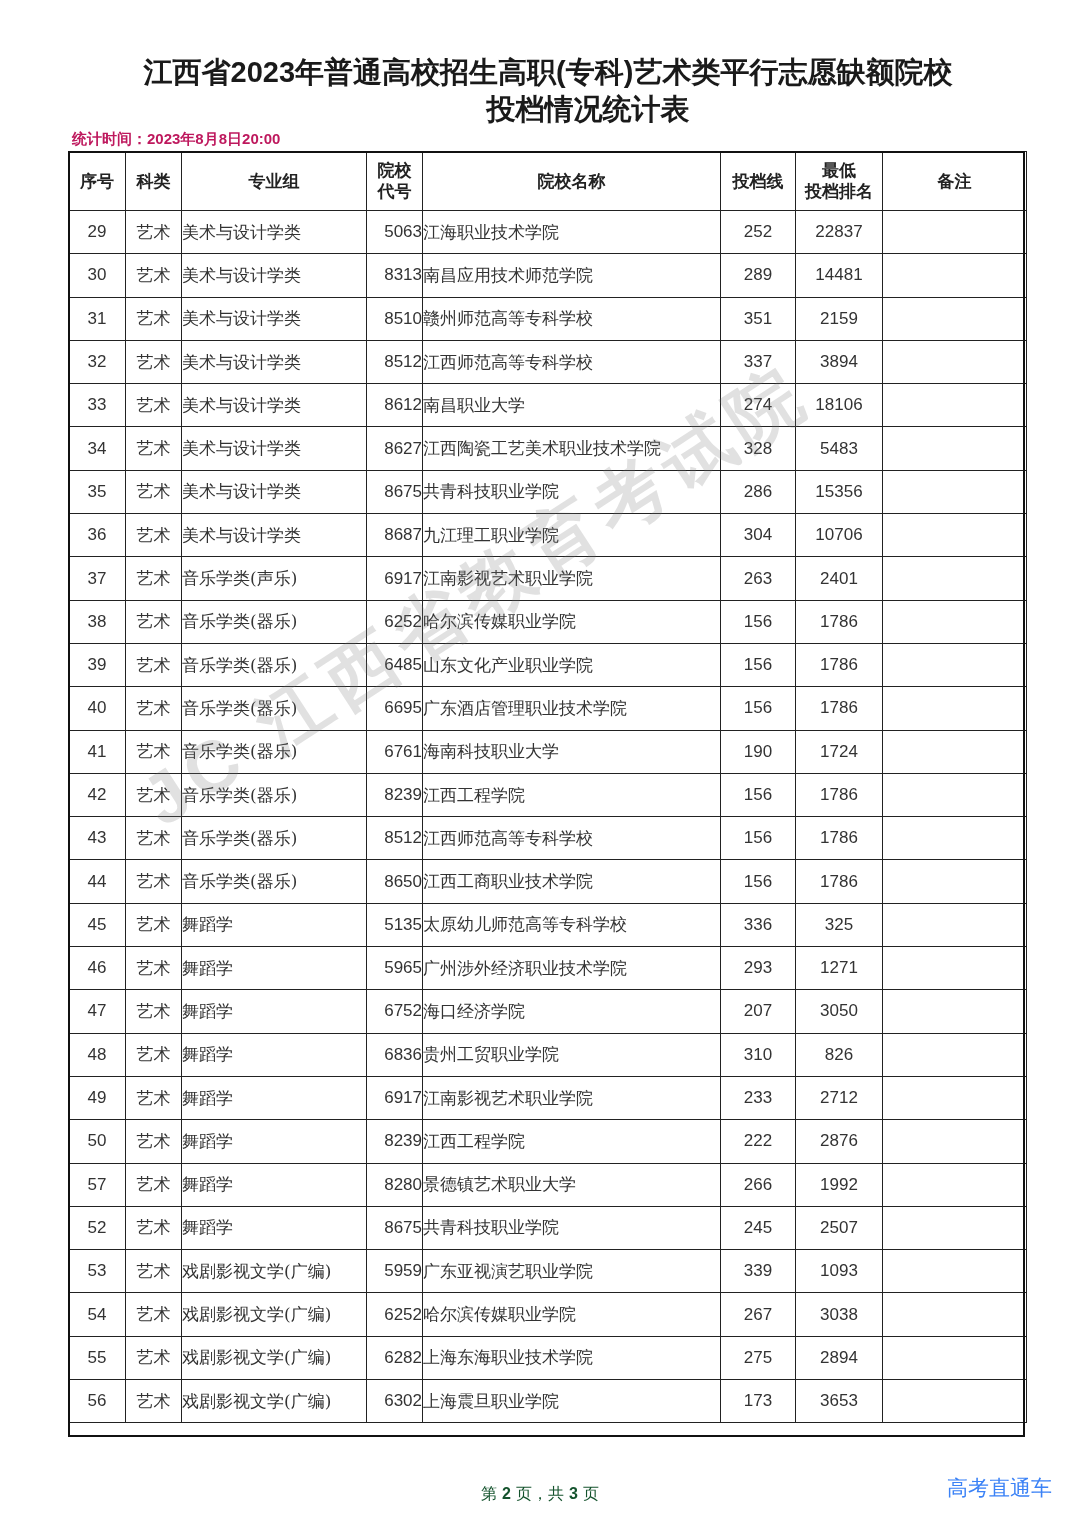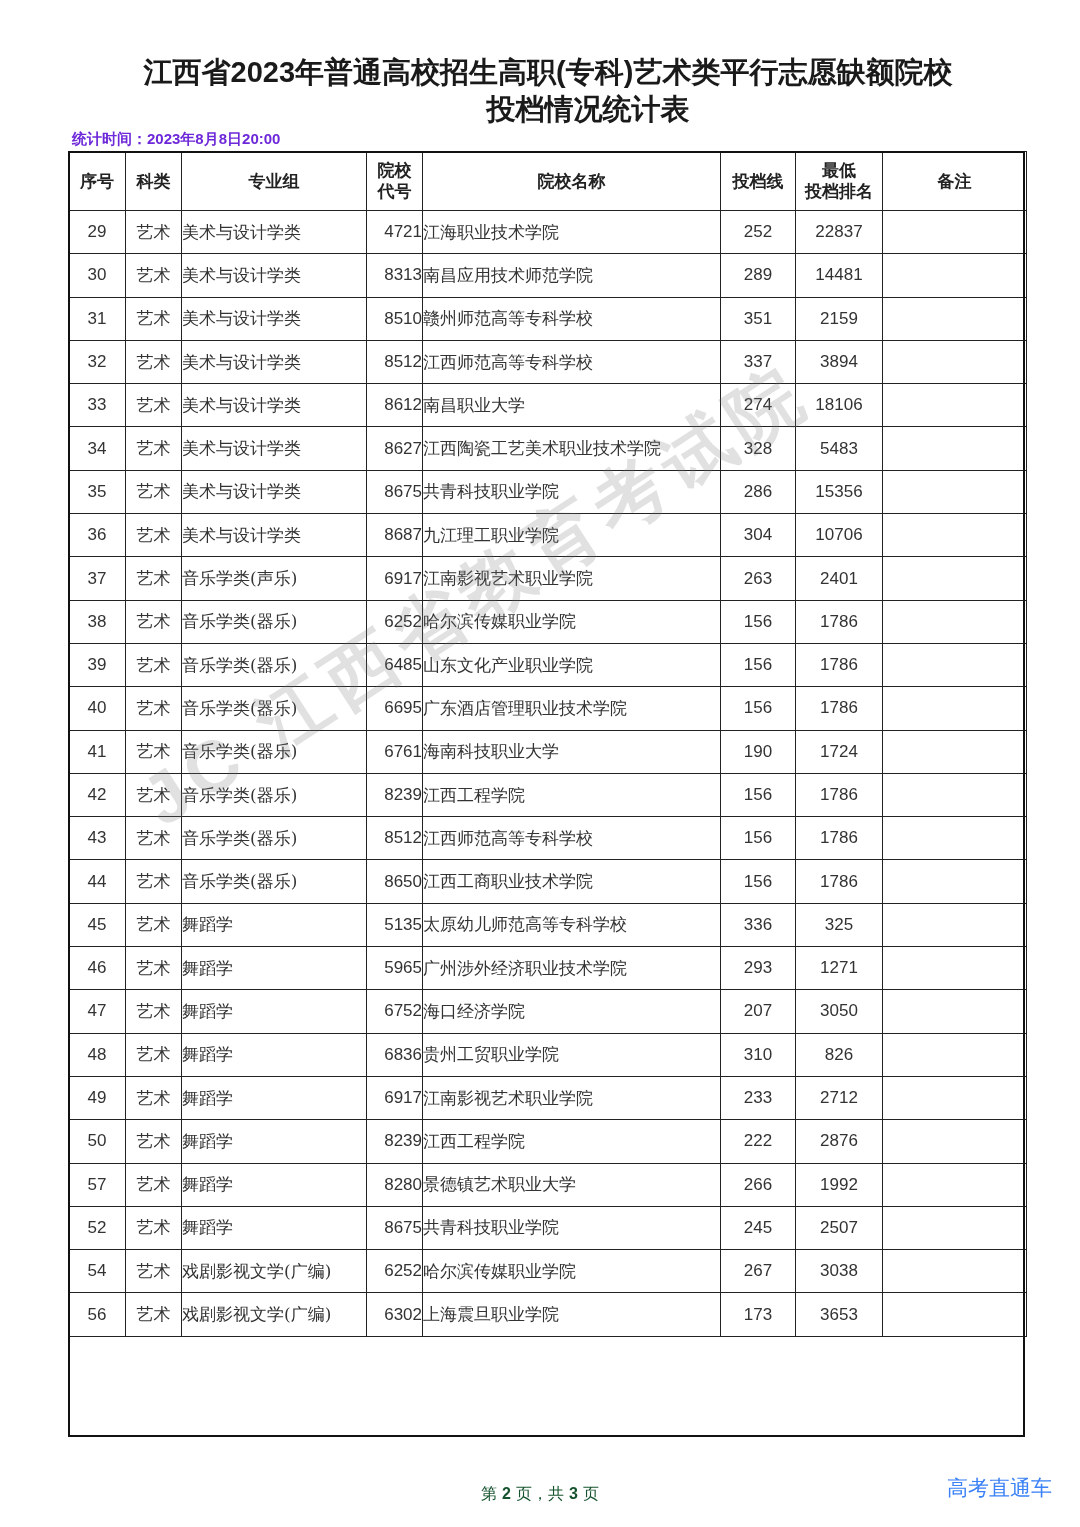--- a/index.html
+++ b/index.html
@@ -2,21 +2,21 @@
 <html><head>
 <meta charset="utf-8">
 <style>
   html, body { margin: 0; padding: 0; background: #ffffff; }
   body { width: 1080px; height: 1527px; position: relative; overflow: hidden;
          font-family: "Liberation Sans", "DejaVu Sans", sans-serif; color: #222; }
   .title { position: absolute; left: 0; width: 1040px; text-align: center;
            font-size: 29px; font-weight: bold; color: #1a1a1a; letter-spacing: 0px; margin-left: 28px; }
   .title.l1 { top: 53px; }
   .title.l2 { top: 90px; padding-left: 40px; }
-  .stat-time { position: absolute; left: 72px; top: 130px; font-size: 15px; font-weight: bold; color: #6d28d9; }
+  .stat-time { position: absolute; left: 72px; top: 130px; font-size: 15px; font-weight: bold; color: #be185d; }
   table.grid { position: absolute; left: 68px; top: 151px; border-collapse: collapse;
                table-layout: fixed; width: 958px; }
   table.grid th, table.grid td { border: 1.5px solid #222; padding: 0; overflow: hidden; white-space: nowrap; }
   table.grid th { height: 58px; font-size: 17px; font-weight: bold; color: #222; text-align: center; line-height: 21px; }
   table.grid td { height: 42.3px; font-size: 17px; color: #333; }
   td.c { text-align: center; }
   td.l { text-align: left; padding-left: 3px; }
   td.cn { font-family: "DejaVu Serif", "Liberation Serif", serif; font-size: 17px; color: #444; }
   td.code { text-align: right; padding-right: 4px; }
   .outer { position: absolute; left: 68px; top: 151px; width: 957px; height: 1286px;
@@ -57,21 +57,21 @@
       <th>投档线</th>
       <th><span>最低</span><br><span>投档排名</span></th>
       <th>备注</th>
     </tr>
   </thead>
   <tbody id="tbody">
       <tr>
         <td class="c">29</td>
         <td class="c cn">艺术</td>
         <td class="l cn">美术与设计学类</td>
-        <td class="code">4721</td>
+        <td class="code">5063</td>
         <td class="l cn">江海职业技术学院</td>
         <td class="c">252</td>
         <td class="c">22837</td>
         <td class="c"></td>
       </tr>
       <tr>
         <td class="c">30</td>
         <td class="c cn">艺术</td>
         <td class="l cn">美术与设计学类</td>
         <td class="code">8313</td>
@@ -294,27 +294,47 @@
         <td class="c">52</td>
         <td class="c cn">艺术</td>
         <td class="l cn">舞蹈学</td>
         <td class="code">8675</td>
         <td class="l cn">共青科技职业学院</td>
         <td class="c">245</td>
         <td class="c">2507</td>
         <td class="c"></td>
       </tr>
       <tr>
+        <td class="c">53</td>
+        <td class="c cn">艺术</td>
+        <td class="l cn">戏剧影视文学(广编)</td>
+        <td class="code">5959</td>
+        <td class="l cn">广东亚视演艺职业学院</td>
+        <td class="c">339</td>
+        <td class="c">1093</td>
+        <td class="c"></td>
+      </tr>
+      <tr>
         <td class="c">54</td>
         <td class="c cn">艺术</td>
         <td class="l cn">戏剧影视文学(广编)</td>
         <td class="code">6252</td>
         <td class="l cn">哈尔滨传媒职业学院</td>
         <td class="c">267</td>
         <td class="c">3038</td>
+        <td class="c"></td>
+      </tr>
+      <tr>
+        <td class="c">55</td>
+        <td class="c cn">艺术</td>
+        <td class="l cn">戏剧影视文学(广编)</td>
+        <td class="code">6282</td>
+        <td class="l cn">上海东海职业技术学院</td>
+        <td class="c">275</td>
+        <td class="c">2894</td>
         <td class="c"></td>
       </tr>
       <tr>
         <td class="c">56</td>
         <td class="c cn">艺术</td>
         <td class="l cn">戏剧影视文学(广编)</td>
         <td class="code">6302</td>
         <td class="l cn">上海震旦职业学院</td>
         <td class="c">173</td>
         <td class="c">3653</td>

